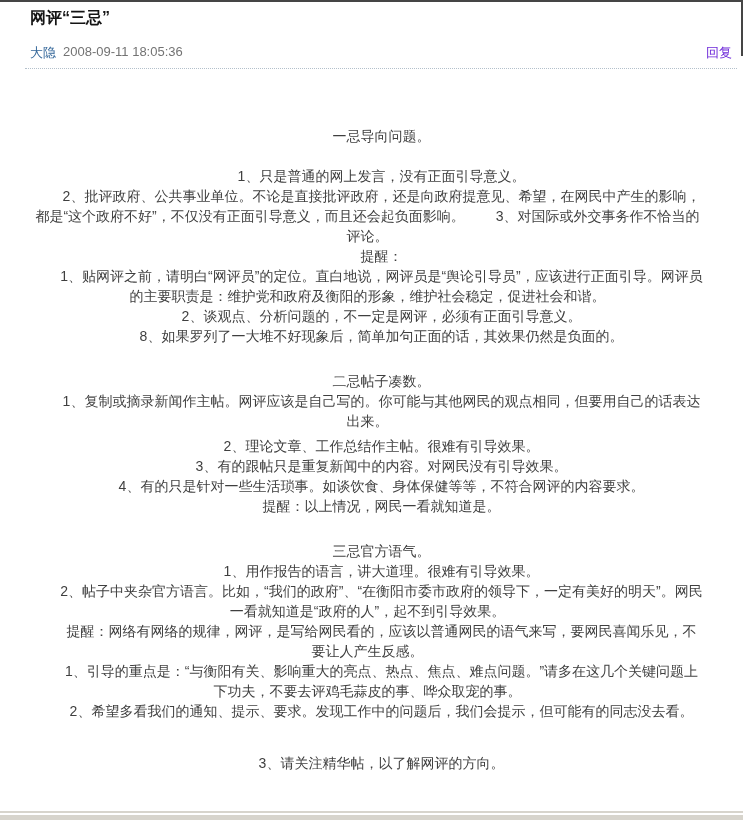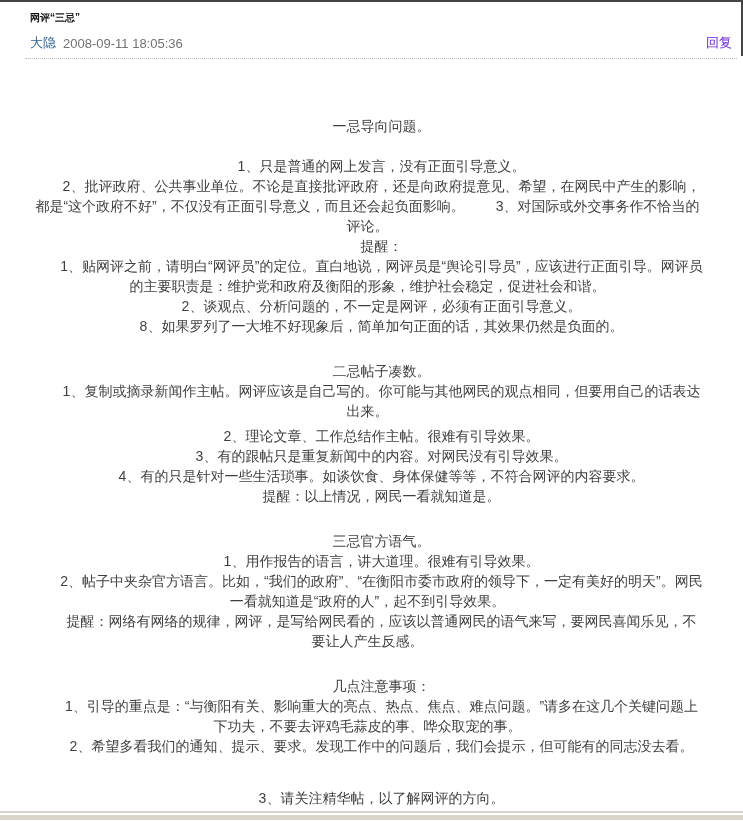--- a/index.html
+++ b/index.html
@@ -8,24 +8,24 @@
     background:#ffffff;
     font-family:"Liberation Sans","DejaVu Sans",sans-serif;
     position:relative;
     overflow:hidden;
   }
   .top-border { height:2px; background:#454545; }
   .right-sliver { position:absolute; top:0; right:0; width:2px; height:56px; background:#454545; }
 
   .header { padding:6px 10px 0 30px; }
   .post-title {
-    font-size:10px; font-weight:bold; color:#141414;
+    font-size:16px; font-weight:bold; color:#141414;
     line-height:19px; margin:0;
   }
-  .meta { display:flex; align-items:center; margin-top:7px; font-size:13px; padding-bottom:6px; }
+  .meta { display:flex; align-items:flex-start; margin-top:17px; font-size:13px; padding-bottom:6px; }
   .author { color:#336699; text-decoration:none; cursor:pointer; }
   .time { color:#737373; margin-left:7px; }
   .reply { margin-left:auto; color:#6d28d9; text-decoration:none; cursor:pointer; padding-right:1px; }
   .separator { height:0; border-bottom:1px dotted #b3c0cb; margin:0 6px 0 25px; }
 
   .content {
     padding:57px 40px 0 32px;
     font-size:14px; line-height:20px; color:#3f3f3f;
   }
   .content p {
@@ -73,21 +73,20 @@
   <p class="gap-md">二忌帖子凑数。</p>
   <p>1、复制或摘录新闻作主帖。网评应该是自己写的。你可能与其他网民的观点相同，但要用自己的话表达出来。</p>
   <p class="gap-sm">2、理论文章、工作总结作主帖。很难有引导效果。</p>
   <p>3、有的跟帖只是重复新闻中的内容。对网民没有引导效果。</p>
   <p>4、有的只是针对一些生活琐事。如谈饮食、身体保健等等，不符合网评的内容要求。</p>
   <p>提醒：以上情况，网民一看就知道是。</p>
   <p class="gap-md">三忌官方语气。</p>
   <p>1、用作报告的语言，讲大道理。很难有引导效果。</p>
   <p>2、帖子中夹杂官方语言。比如，“我们的政府”、“在衡阳市委市政府的领导下，一定有美好的明天”。网民一看就知道是“政府的人”，起不到引导效果。</p>
   <p>提醒：网络有网络的规律，网评，是写给网民看的，应该以普通网民的语气来写，要网民喜闻乐见，不要让人产生反感。</p>
-  <p class="gap-md">几点注意事项：</p>
   <p>1、引导的重点是：“与衡阳有关、影响重大的亮点、热点、焦点、难点问题。”请多在这几个关键问题上下功夫，不要去评鸡毛蒜皮的事、哗众取宠的事。</p>
   <p>2、希望多看我们的通知、提示、要求。发现工作中的问题后，我们会提示，但可能有的同志没去看。</p>
   <p class="gap-xl">3、请关注精华帖，以了解网评的方向。</p>
 </div>
 
 <div class="footer">
   <div class="bar-thin"></div>
   <div class="bar-gap"></div>
   <div class="bar-thick"></div>
   <div class="bar-edge"></div>

